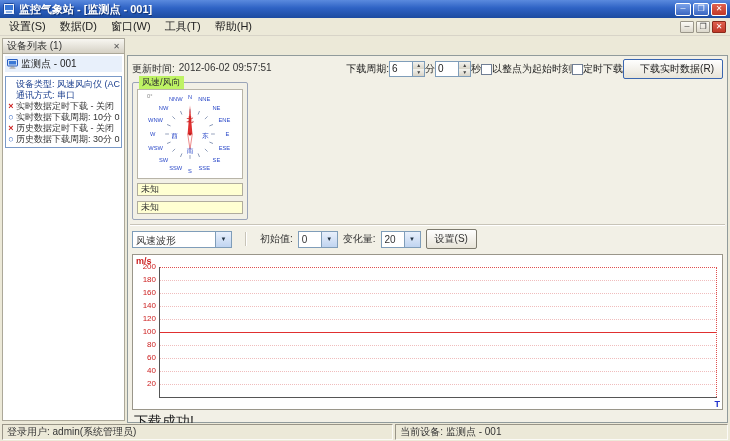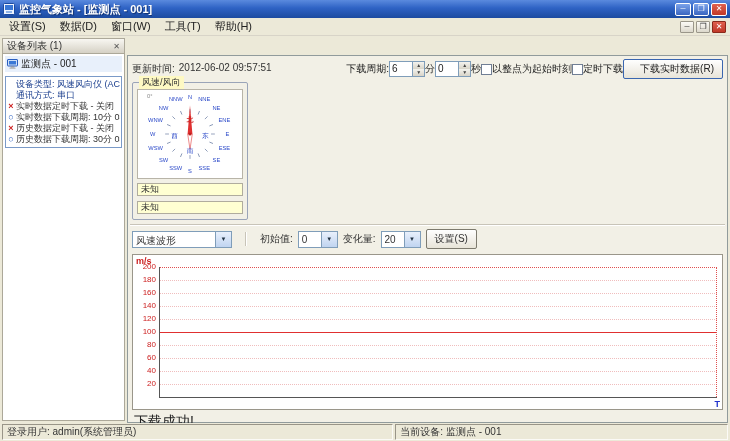--- a/index.html
+++ b/index.html
@@ -76,21 +76,21 @@
   .sp-up::before{content:"▲";}
   .sp-dn::before{content:"▼";}
   .chk{width:11px;height:11px;border:1px solid #707e94;background:#fff;box-sizing:border-box;flex:0 0 auto;}
   .btn{height:18px;padding:0 8px;border:1px solid #7d7a6e;border-radius:2px;
     background:linear-gradient(180deg,#fefefe,#e8e4d8);font-size:10px;display:flex;align-items:center;}
   .btn.primary{border-color:#3a66b0;padding-left:16px;}
 
   
   .wind-group{position:absolute;left:4px;top:26px;width:114px;height:136px;
     border:1px solid #9aa4b8;border-radius:2px;}
-  .wind-legend{position:absolute;top:-7px;left:6px;background:#fef9c3;padding:0 3px;font-size:9px;color:#333;}
+  .wind-legend{position:absolute;top:-7px;left:6px;background:#bef264;padding:0 3px;font-size:9px;color:#333;}
   .compass-box{position:absolute;left:4px;right:4px;top:6px;height:90px;background:#fff;
     border:1px solid #b8b4a8;box-sizing:border-box;}
   .compass-box svg{width:100%;height:100%;}
   g.dirs text{font-size:6px;fill:#2a48c8;text-anchor:middle;}
   .wind-field{position:absolute;left:4px;right:4px;height:13px;background:#ffffd2;
     border:1px solid #b0ac9e;box-sizing:border-box;font-size:9px;line-height:11px;padding-left:3px;color:#333;}
   .wf1{top:100px;} .wf2{top:118px;}
 
   
   .divider{position:absolute;left:2px;right:2px;top:168px;height:0;

